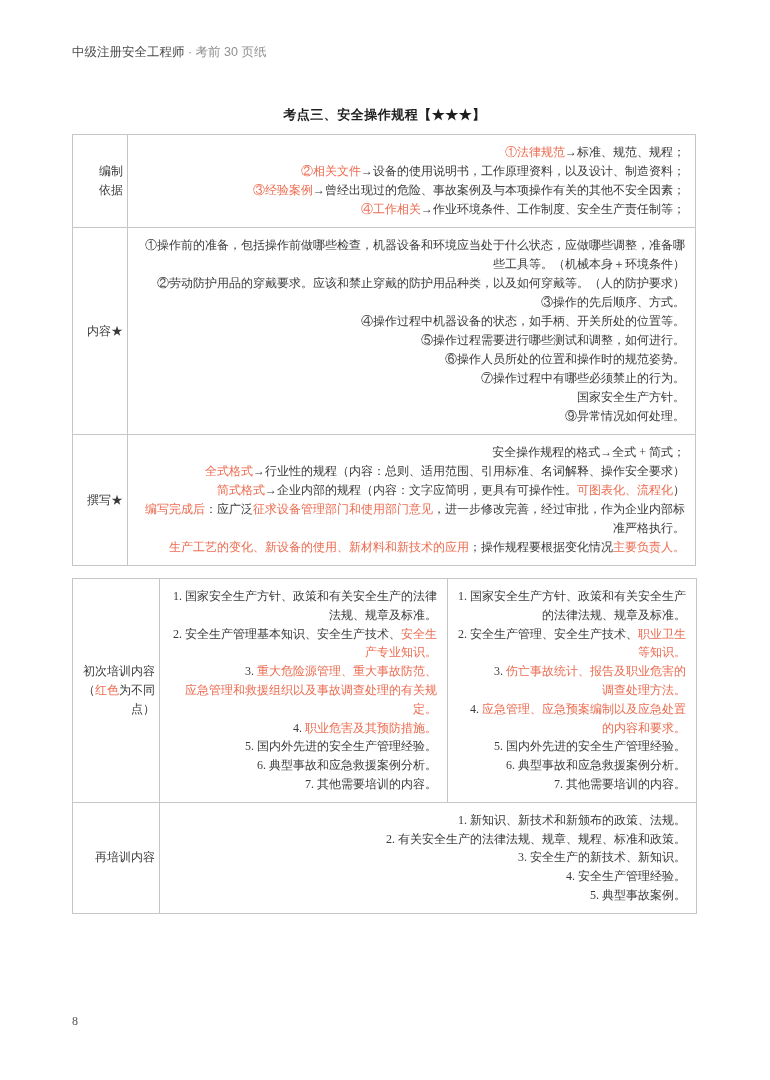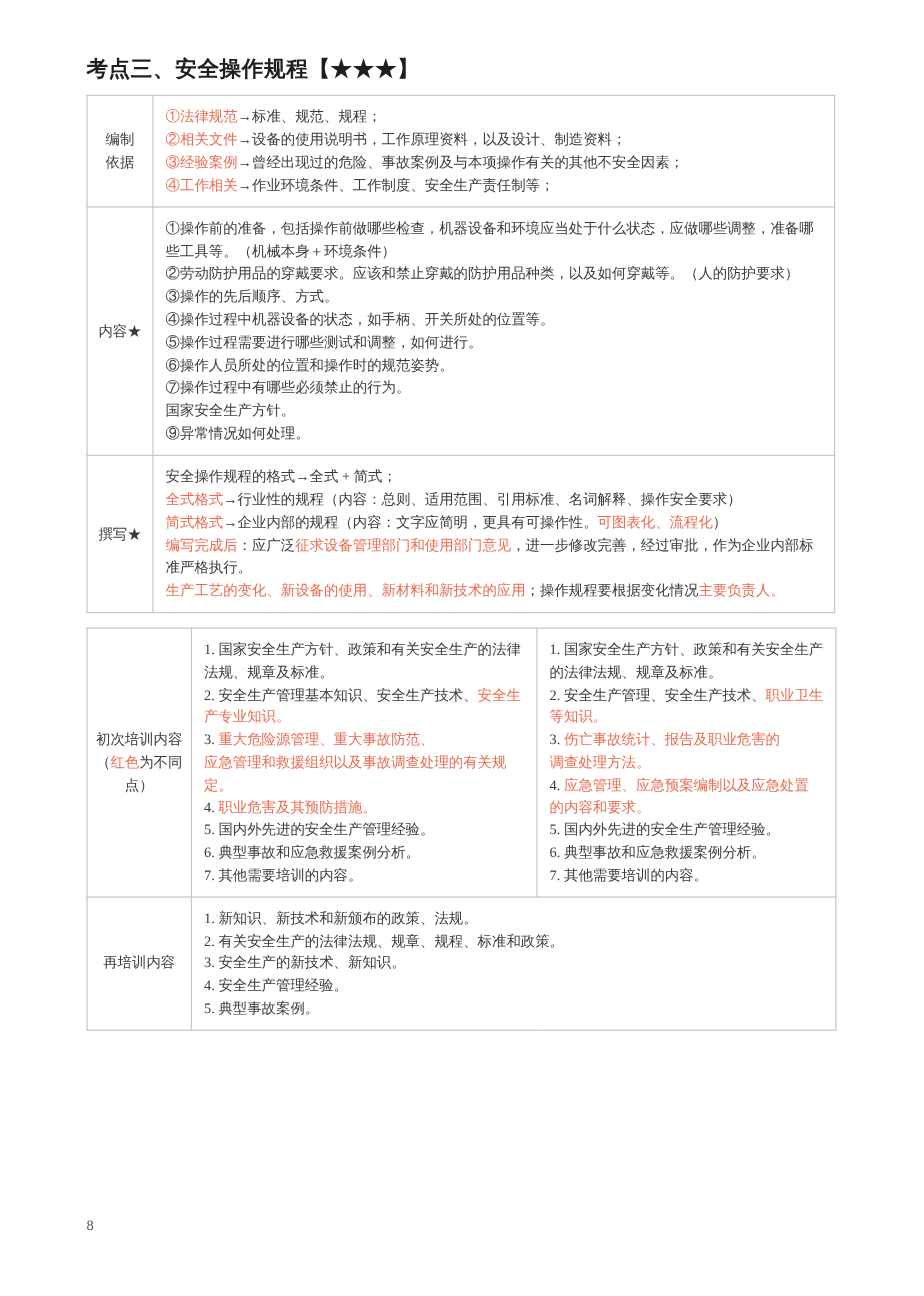--- a/index.html
+++ b/index.html
@@ -14,53 +14,57 @@
     font-family:"Liberation Serif", serif;
     color:var(--text);
     overflow:hidden;
   }
   .content{position:absolute;left:72px;top:0;width:625px;}
   .doc-header{padding-top:44px;font-family:"Liberation Sans", sans-serif;font-size:12.5px;}
   .doc-header .t{color:#4A4A4A;}
   .doc-header .s{color:#919191;}
   h1{
     font-family:"Liberation Sans", sans-serif;
-    font-size:18px;font-weight:bold;color:#1E1E1E;
+    font-size:13px;font-weight:bold;color:#1E1E1E;
     letter-spacing:0.5px;
+    text-align:center;
   }
   .h1-a{margin-top:45px;}
   .h1-b{margin-top:26px;}
   .list-item{margin:11px 0 0 28px;font-size:12.5px;color:#333;}
   table{border-collapse:collapse;table-layout:fixed;width:624px;}
   .t1{margin-top:10px;}
   .t2{margin-top:12px;}
   th,td{
     border:1px solid var(--border);
     font-weight:normal;
     font-size:12px;
     vertical-align:middle;
   }
   th.rowlab{text-align:center;padding:6px 4px;color:#3A3A3A;}
   td.cell{padding:8px 10px;text-align:left;}
-  .rline{line-height:19px;}
+  .rline{line-height:19px;text-align:right;}
   .t2 .rline{line-height:18.8px;}
   .red{color:var(--red);}
   .t1 .r1 td{height:90px;}
   .t1 .r2 td{height:196px;}
   .t1 .r3 td{height:128px;}
   .t2 tr.head th{height:28px;text-align:center;font-family:"Liberation Sans", sans-serif;font-weight:bold;font-size:12px;color:#2E2E2E;}
   .t2 .r1 td{height:218px;}
   .t2 .r2 td{height:100px;}
   .page-num{position:absolute;left:72px;top:1014px;font-size:12px;color:#555;}
 </style>
 </head>
 <body>
 
 <div class="content">
 
+  <div class="doc-header">
+    <span class="t">中级注册安全工程师</span><span class="s"> · 考前 30 页纸</span>
+  </div>
 
   <h1 class="h1-a">考点三、安全操作规程【★★★】</h1>
 
   <table class="t1">
     <colgroup>
         <col style="width:55px">
         <col>
       </colgroup>
     <tbody>
         <tr class="r1">

